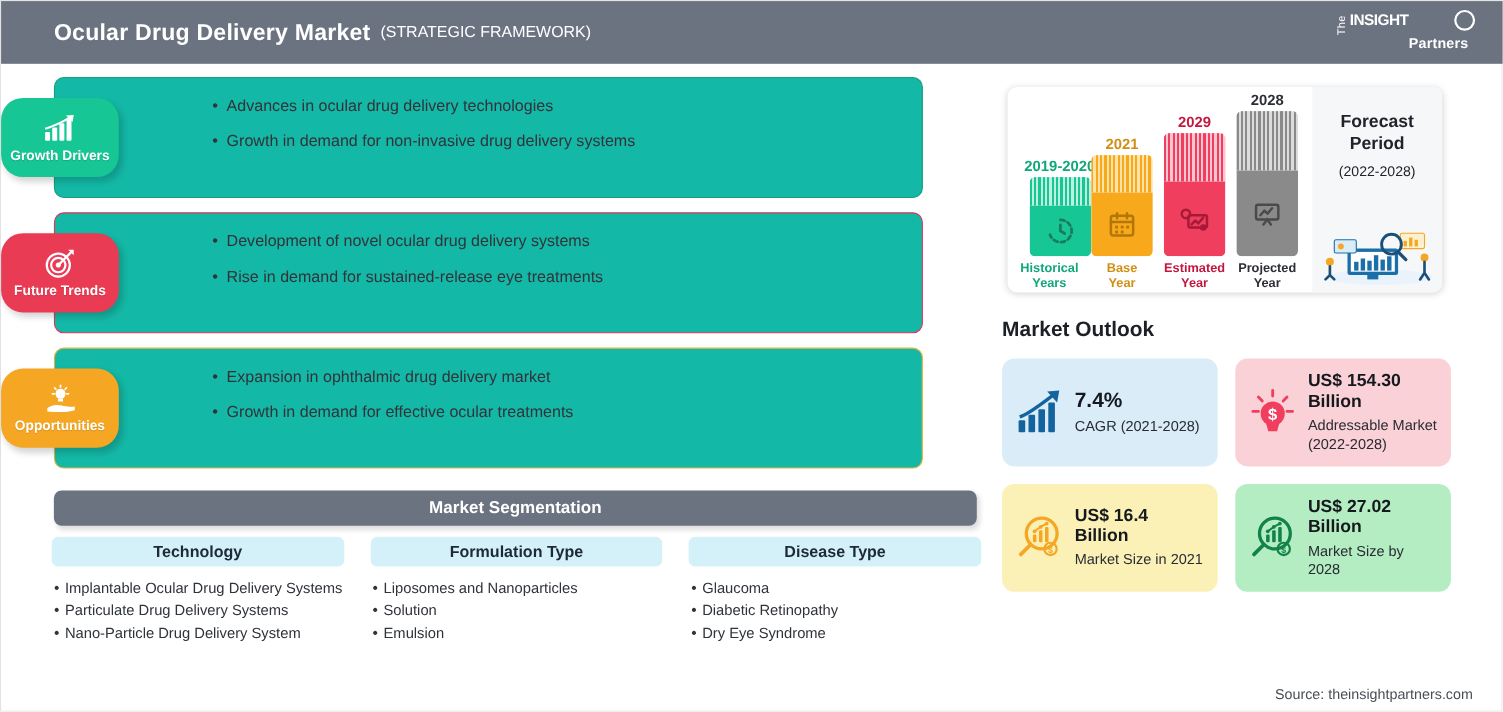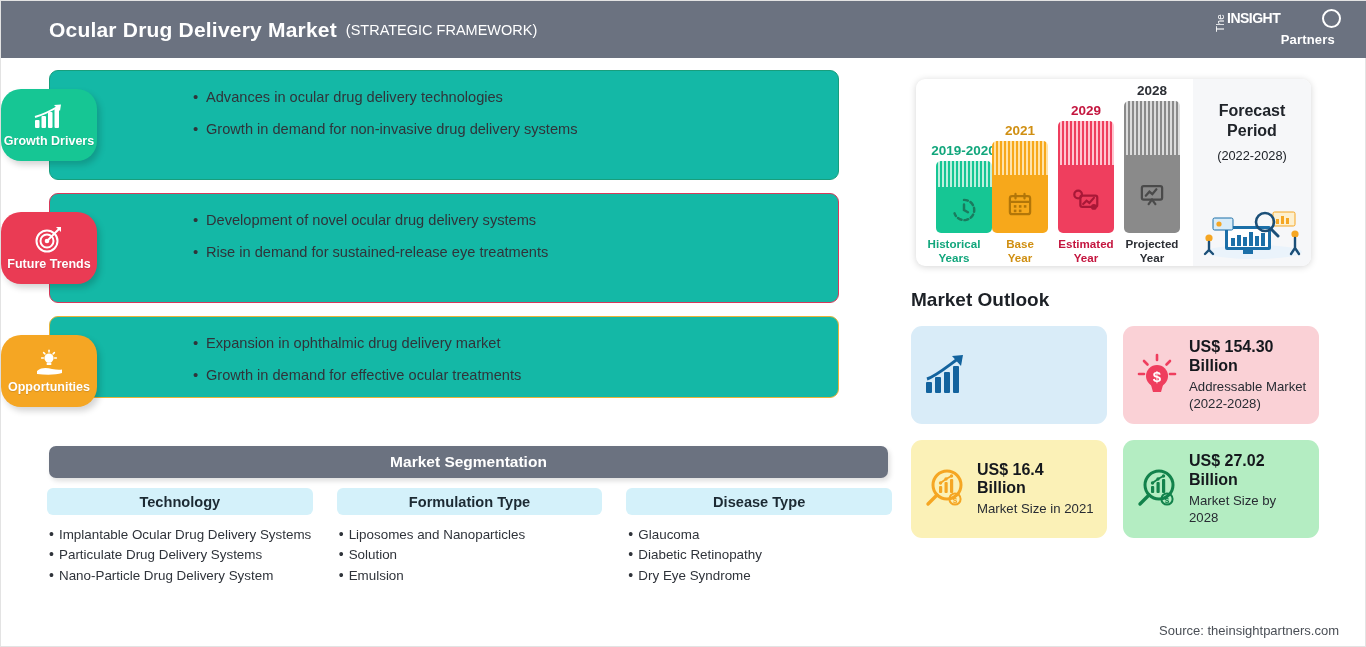--- a/index.html
+++ b/index.html
@@ -68,21 +68,21 @@
     border: 1.4px solid #1aa179; border-radius: 9px;
     background: #14b8a6;
   }
   .insight-box.green  { border-color: #189e7c; }
   .insight-box.red    { border-color: #d7395a; }
   .insight-box.orange { border-color: #e8b339; }
 
   .pill {
     position: absolute; left: 0; top: 50%;
     transform: translateY(-50%);
-    width: 96px; height: 72px;
+    width: 107px; height: 72px;
     border-radius: 20px;
     display: flex; flex-direction: column;
     align-items: center; justify-content: center;
     color: #fff; z-index: 4;
     box-shadow: 3px 4px 6px rgba(0,0,0,.17);
   }
   .pill-green  { background: #16c694; }
   .pill-red    { background: #ea3b54; }
   .pill-orange { background: #f5a623; }
   .pill-label {
@@ -247,21 +247,21 @@
       <svg class="pill-icon" viewBox="0 0 34 28">
         <circle cx="15" cy="15" r="10.5" fill="none" stroke="#fff" stroke-width="2"></circle>
         <circle cx="15" cy="15" r="6.5" fill="none" stroke="#fff" stroke-width="2"></circle>
         <circle cx="15" cy="15" r="2.3" fill="#fff"></circle>
         <path d="M15 15 L27 3" stroke="#fff" stroke-width="2"></path>
         <path d="M24 1 L29 1 L29 6 Z" fill="#fff"></path>
       </svg>
       <div class="pill-label">Future Trends</div>
     </div>
 
-    <div class="insight-box orange" style="top:258px;height:82px;">
+    <div class="insight-box orange" style="top:258px;height:110px;">
       <ul class="bullets">
         <li>Expansion in ophthalmic drug delivery market</li>
         <li>Growth in demand for effective ocular treatments</li>
       </ul>
     </div>
     <div class="pill pill-orange" style="top:313px;">
       <svg class="pill-icon" viewBox="0 0 34 28">
         <circle cx="17" cy="9" r="4.6" fill="#fff"></circle>
         <rect x="14.7" y="13.4" width="4.6" height="2.6" fill="#fff"></rect>
         <g stroke="#fff" stroke-width="1.5" stroke-linecap="round">
@@ -436,20 +436,24 @@
         <svg class="ocard-icon" viewBox="0 0 46 46">
           <g fill="#13639e">
               <rect x="4" y="30" width="6" height="11" rx="1"></rect>
               <rect x="13" y="25" width="6" height="16" rx="1"></rect>
               <rect x="22" y="20" width="6" height="21" rx="1"></rect>
               <rect x="31" y="14" width="6" height="27" rx="1"></rect>
             </g>
           <path d="M5 27 C14 24 22 17 37 6" stroke="#13639e" stroke-width="3" fill="none"></path>
           <path d="M30 4 L41 3 L39 14 Z" fill="#13639e"></path>
         </svg>
+        <div class="ocard-txt">
+          <div class="ocard-v">7.4%</div>
+          <div class="ocard-l">CAGR (2021-2028)</div>
+        </div>
       </div>
 
       <div class="ocard pink">
         <svg class="ocard-icon" viewBox="0 0 46 46">
           <g stroke="#ef3e5e" stroke-width="2.6" stroke-linecap="round">
             <path d="M23 3 L23 8"></path>
               <path d="M10 9 L13.5 12.5"></path>
               <path d="M36 9 L32.5 12.5"></path>
             <path d="M5 22 L10 22"></path>
               <path d="M41 22 L36 22"></path>

